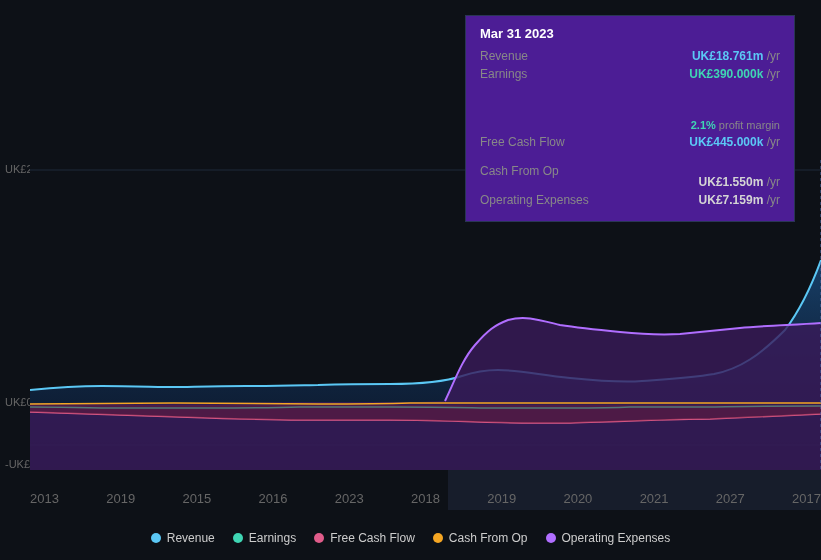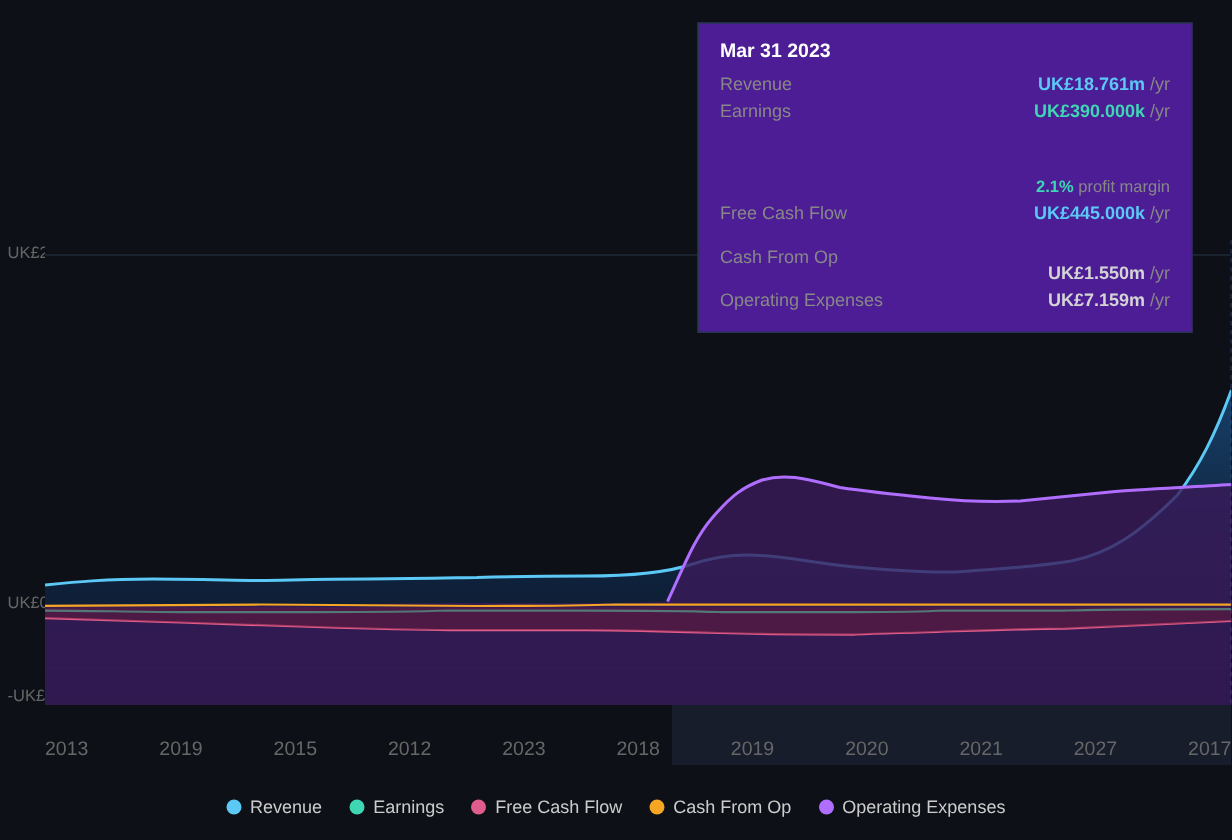--- a/index.html
+++ b/index.html
@@ -293,21 +293,21 @@
     " fill="#6a1a3a" opacity="0.5"></path>
 
     <line x1="791" y1="0" x2="791" y2="310" stroke="#4a6aaa" stroke-width="1" stroke-dasharray="3,3"></line>
 
   </svg>
 
   <div style="position:absolute; bottom:54px; left:30px; right:0; display:flex; justify-content:space-between;">
     <span class="x-label" style="position:relative; bottom:auto;">2013</span>
     <span class="x-label" style="position:relative; bottom:auto;">2019</span>
     <span class="x-label" style="position:relative; bottom:auto;">2015</span>
-    <span class="x-label" style="position:relative; bottom:auto;">2012</span>
+    <span class="x-label" style="position:relative; bottom:auto;">2016</span>
     <span class="x-label" style="position:relative; bottom:auto;">2023</span>
     <span class="x-label" style="position:relative; bottom:auto;">2018</span>
     <span class="x-label" style="position:relative; bottom:auto;">2019</span>
     <span class="x-label" style="position:relative; bottom:auto;">2020</span>
     <span class="x-label" style="position:relative; bottom:auto;">2021</span>
     <span class="x-label" style="position:relative; bottom:auto;">2027</span>
     <span class="x-label" style="position:relative; bottom:auto;">2017</span>
   </div>
 
   <div class="legend">

